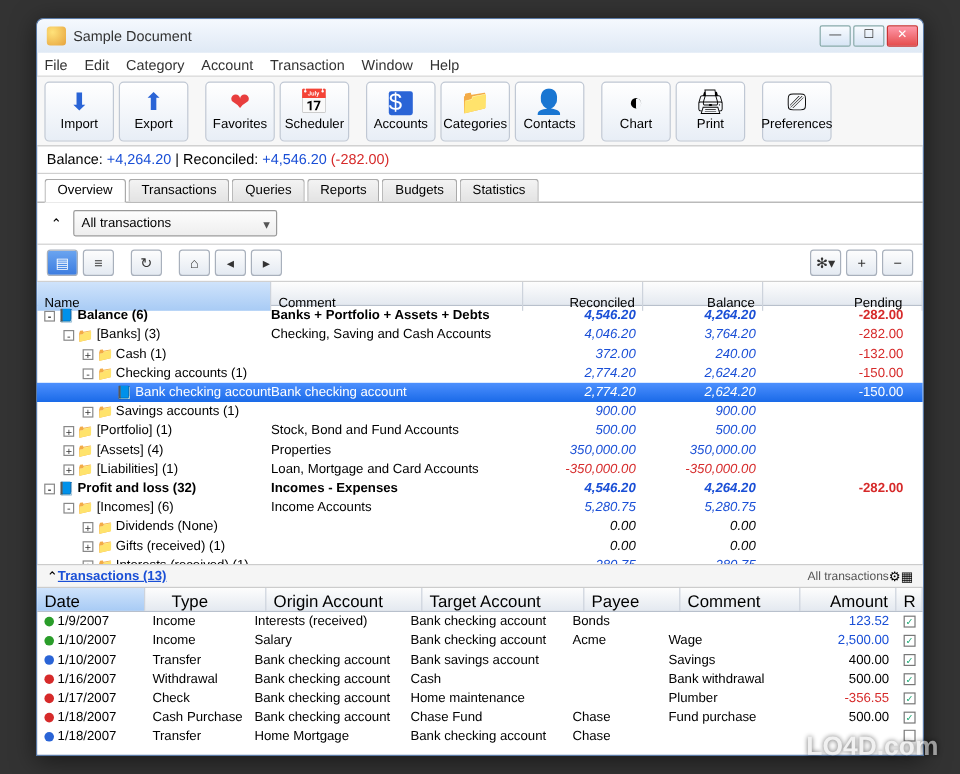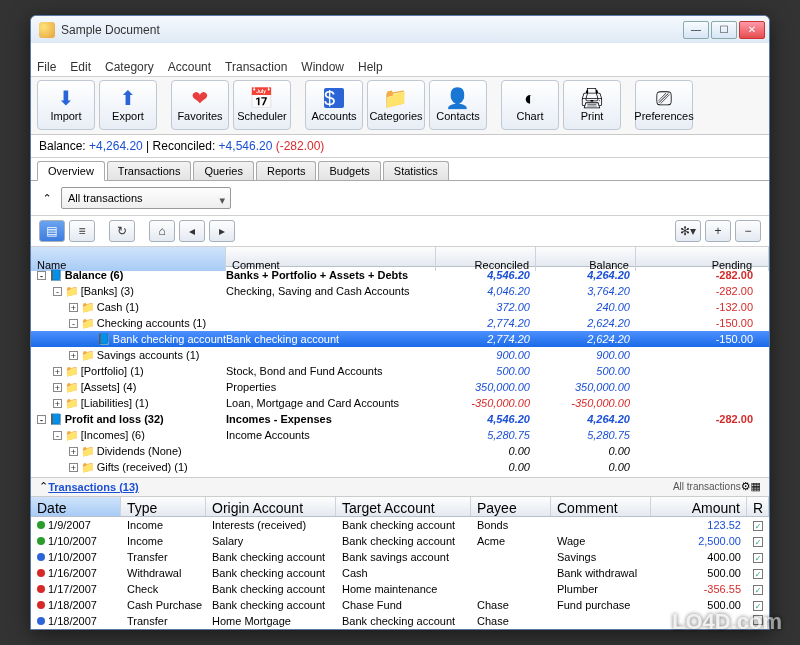--- a/index.html
+++ b/index.html
@@ -4,21 +4,21 @@
 <style>
   * { box-sizing: border-box; margin: 0; padding: 0; }
   body { font-family: "Segoe UI", Tahoma, sans-serif; font-size: 11px; background: #333; width: 800px; height: 645px; position: relative; overflow: hidden; }
   .window { position: absolute; left: 30px; top: 15px; width: 740px; height: 615px; background: #fff; border: 1px solid #5a7aa6; border-radius: 6px 6px 0 0; box-shadow: 0 4px 20px rgba(0,0,0,.5); display: flex; flex-direction: column; }
   .titlebar { height: 28px; background: linear-gradient(#f5f9fe,#dfe9f5); border-radius: 6px 6px 0 0; display: flex; align-items: center; padding: 0 4px 0 8px; }
   .titlebar .icon { width: 16px; height: 16px; background: radial-gradient(circle at 30% 30%,#ffe27a,#e6a23c); border-radius: 3px; margin-right: 6px; }
   .title { font-size: 12px; color: #333; flex: 1; }
   .winbtns { display: flex; gap: 2px; }
   .winbtn { width: 26px; height: 18px; border: 1px solid #8aa; background: linear-gradient(#f8fbff,#d7e5f5); font-size: 10px; text-align: center; line-height: 15px; border-radius: 2px; color:#333; }
   .winbtn.close { background: linear-gradient(#f9a,#e54d4d); border-color: #c33; color: #fff; }
-  .menubar { height: 34px; padding: 2px 6px; border-bottom: 1px solid #d0d0d0; display: flex; gap: 14px; align-items: flex-end; font-size: 12px; color:#333; }
+  .menubar { height: 20px; padding: 2px 6px; border-bottom: 1px solid #d0d0d0; display: flex; gap: 14px; align-items: center; font-size: 12px; color:#333; }
   .toolbar { height: 58px; padding: 4px 6px; border-bottom: 1px solid #c8c8c8; display: flex; align-items: center; gap: 4px; background:#f7f7f7; }
   .tool { width: 58px; height: 50px; display: flex; flex-direction: column; align-items: center; justify-content: center; border: 1px solid #c0c8d4; border-radius: 4px; background: linear-gradient(#fff,#e8eef6); font-size: 11px; gap: 2px; }
   .tool .ic { font-size: 20px; line-height: 1; }
   .sep { width: 6px; }
   .balance-line { padding: 4px 8px; font-size: 12px; border-bottom: 1px solid #d0d0d0; }
   .blue { color: #1a4fd6; }
   .red { color: #d62a2a; }
   .tabs { display: flex; padding: 2px 6px 0; border-bottom: 1px solid #aaa; height: 24px; align-items: flex-end; }
   .tab { padding: 3px 10px; border: 1px solid #aaa; border-bottom: none; margin-right: 2px; background: linear-gradient(#f3f3f3,#e3e3e3); border-radius: 3px 3px 0 0; font-size: 11px; }
   .tab.active { background: #fff; font-weight: normal; border-bottom: 1px solid #fff; position: relative; top: 1px; }
@@ -49,21 +49,21 @@
   .pm { display:inline-block; width:9px; height:9px; border:1px solid #888; text-align:center; line-height:8px; font-size:9px; margin-right:3px; background:#fff; color:#333;}
   .ind { display:inline-block; }
   .folder { color:#e6b422; margin-right:2px;}
   .book { color:#3d7de0; margin-right:2px;}
   .sectionbar { display:flex; align-items:center; height:20px; padding:0 8px; border-top:1px solid #ccc; border-bottom:1px solid #ccc; background:#f5f5f5;}
   .sectionbar .lbl{ color:#1a4fd6; font-weight:bold; text-decoration:underline;}
   .sectionbar .right{ font-size:10px; color:#555;}
   .trans-header { display:flex; height:20px; background:linear-gradient(#fdfdfd,#e4e9f0); border-bottom:1px solid #b8c0cc; font-size:14px;}
   .th { padding:3px 6px; border-right:1px solid #cdd3dc; }
   .th.date{width:90px; background:linear-gradient(#cfe3fb,#a8cbf5);}
-  .th.type{width:85px;} .th.oacc{width:130px;} .th.tacc{width:135px;} .th.payee{width:80px;} .th.tcom{width:100px;} .th.amt{flex:1;text-align:right;} .th.r{width:22px;}
+  .th.type{width:85px;margin-left:16px;} .th.oacc{width:130px;} .th.tacc{width:135px;} .th.payee{width:80px;} .th.tcom{width:100px;} .th.amt{flex:1;text-align:right;} .th.r{width:22px;}
   .trans-body { height:115px; overflow:hidden; font-size:11px;}
   .trow{display:flex;height:16px;align-items:center;}
   .td{padding:0 6px;white-space:nowrap;overflow:hidden;}
   .td.date{width:90px;display:flex;align-items:center;gap:3px;} .td.type{width:85px;} .td.oacc{width:130px;} .td.tacc{width:135px;} .td.payee{width:80px;} .td.tcom{width:100px;} .td.amt{flex:1;text-align:right;padding-right:6px;} .td.r{width:22px;text-align:center;}
   .dot{width:8px;height:8px;border-radius:50%;display:inline-block;}
   .watermark{position:absolute;right:18px;bottom:10px;color:#e8e8e8;font:bold 22px Arial;text-shadow:0 0 4px #000;opacity:.6;}
   .check{width:10px;height:10px;border:1px solid #777;display:inline-block;font-size:8px;line-height:9px;text-align:center;color:#2a7;}
 </style>
 </head>
 <body>

